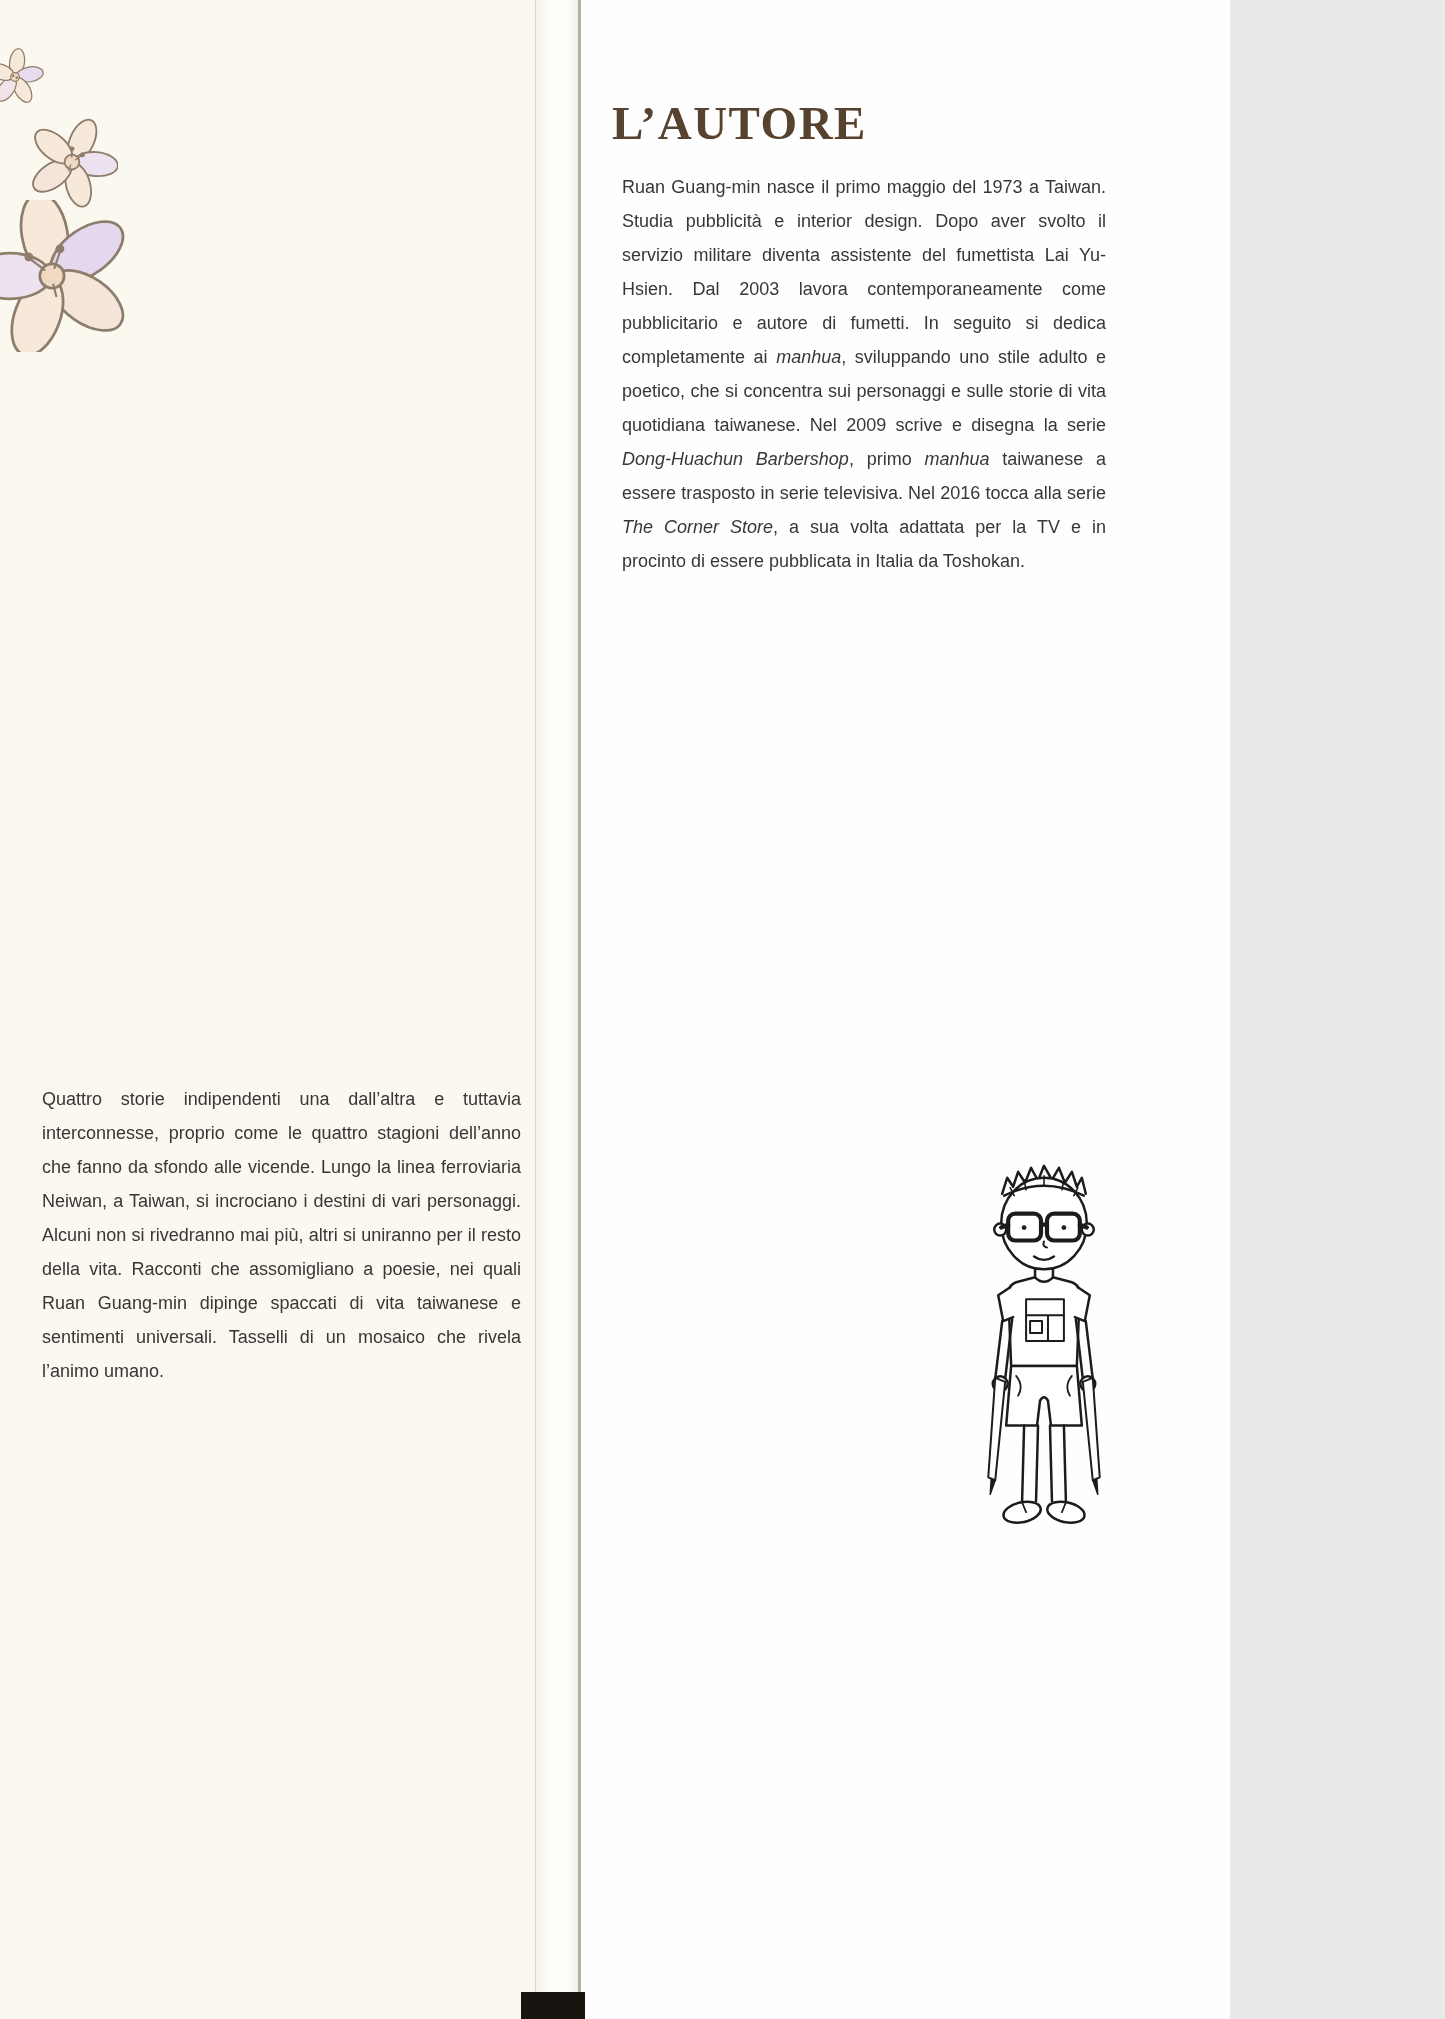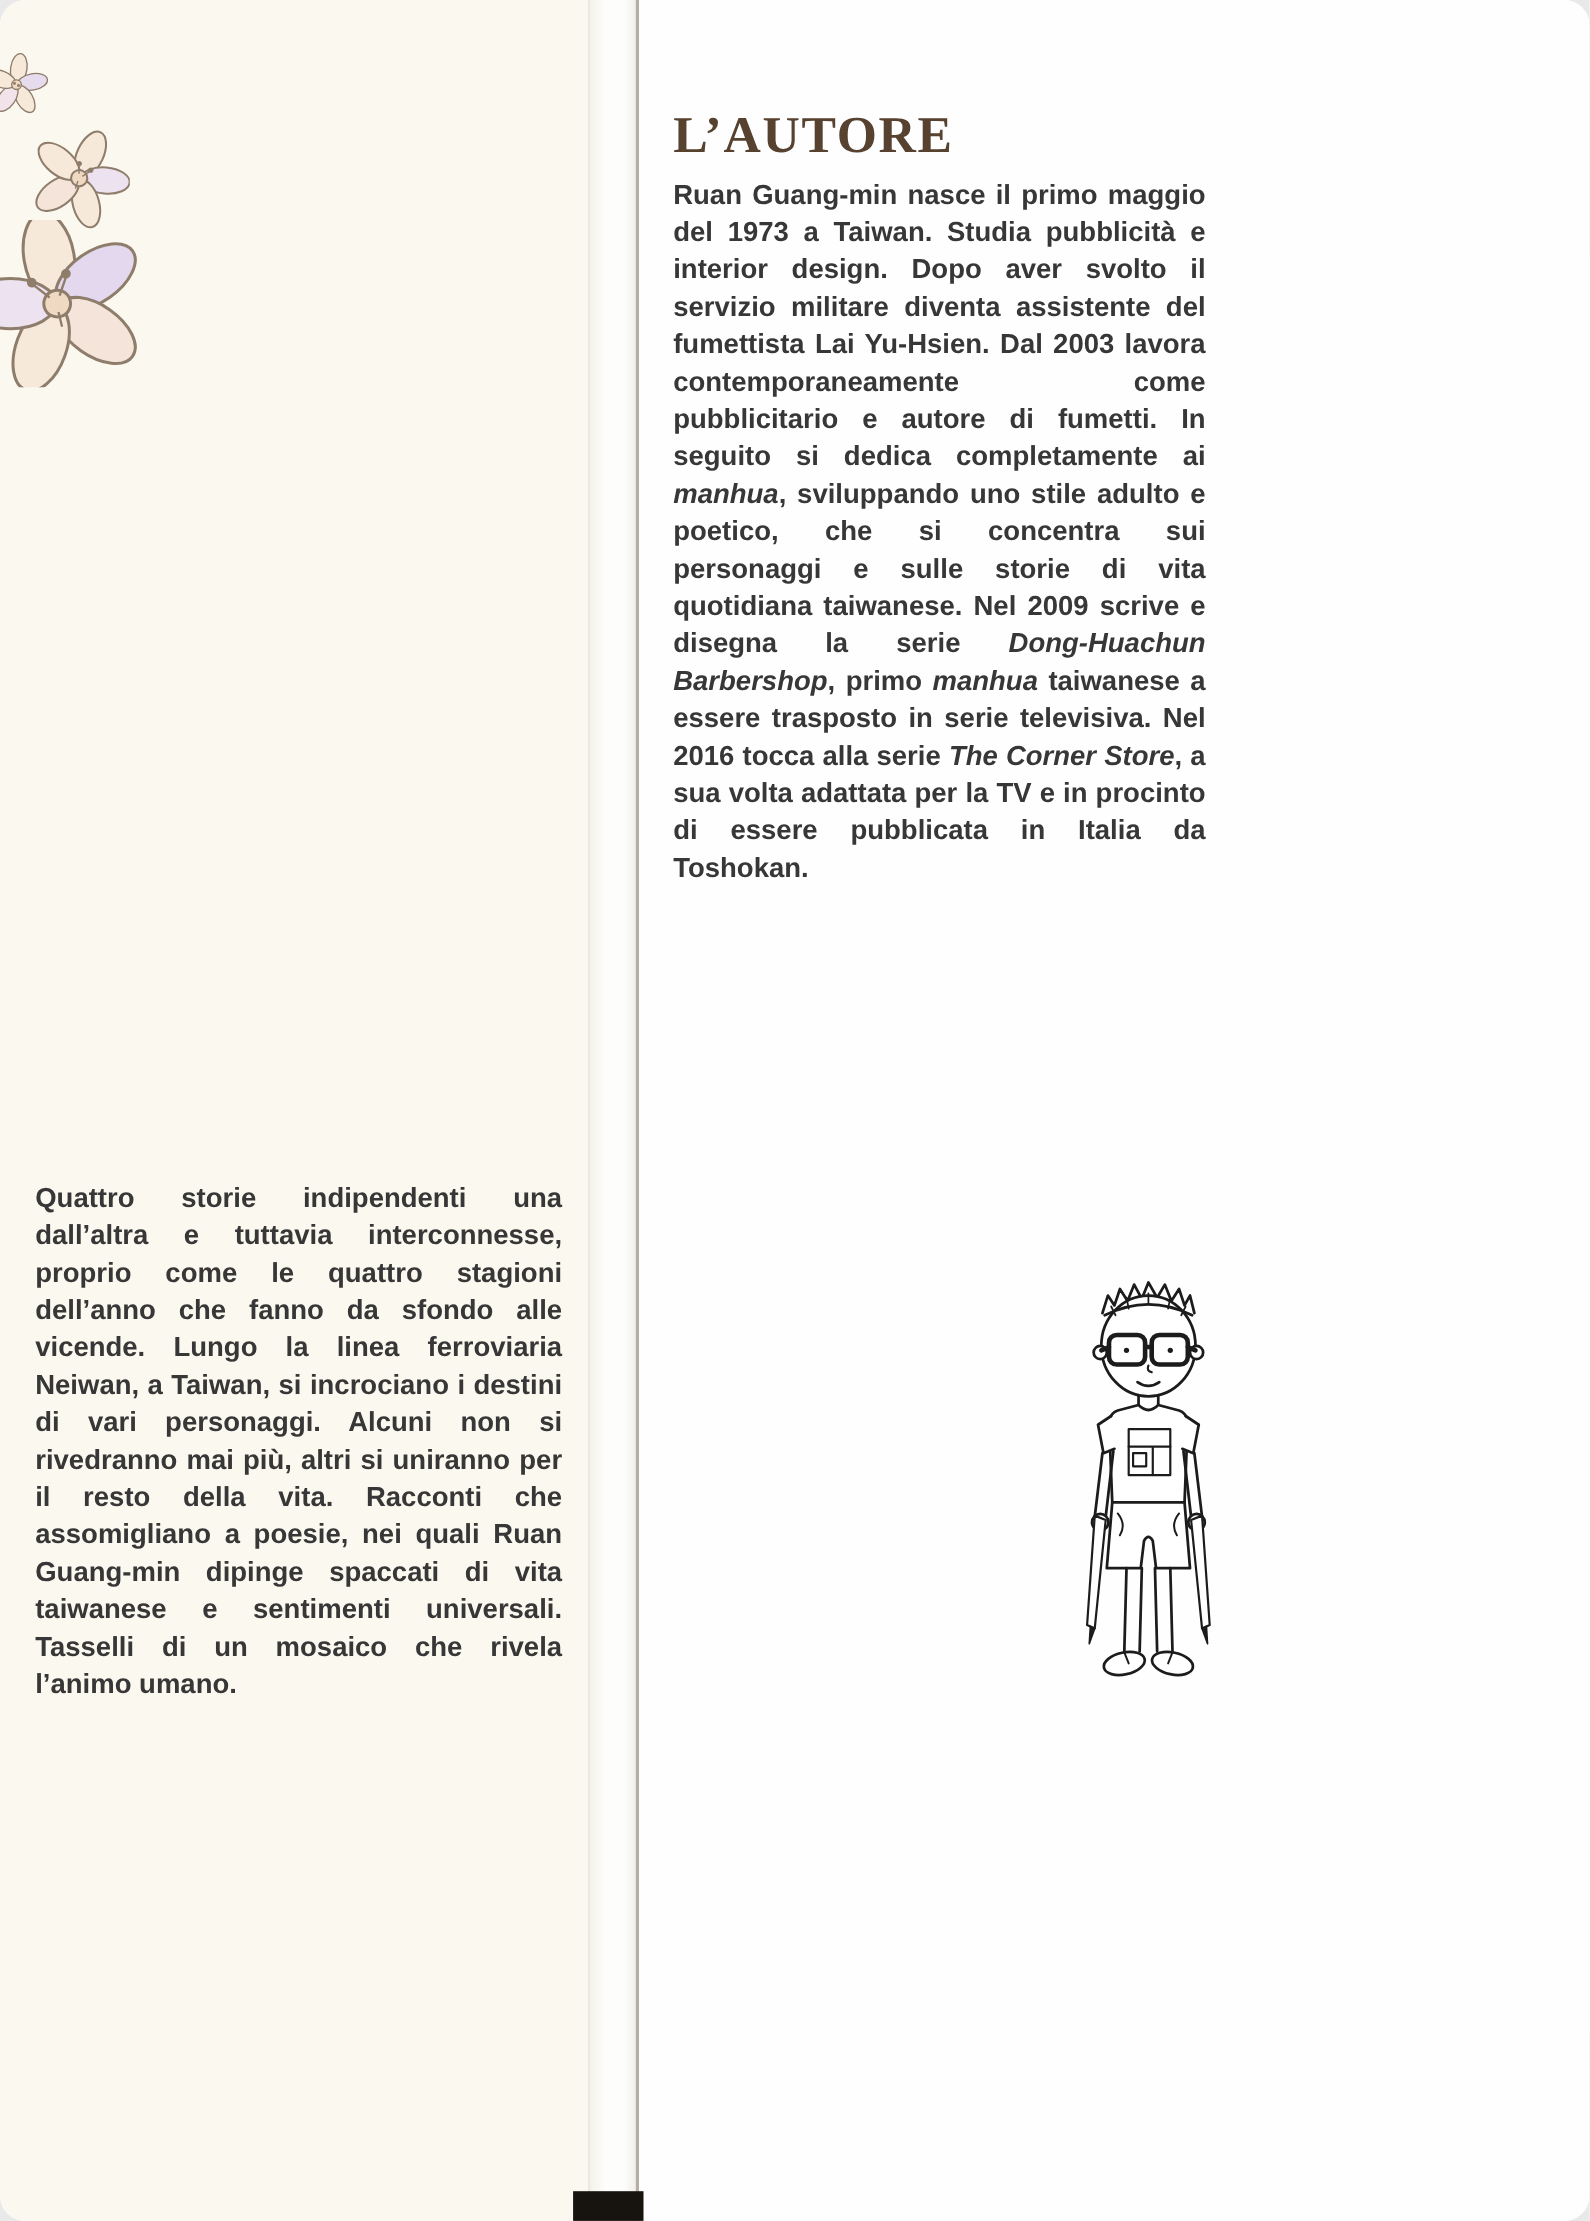--- a/index.html
+++ b/index.html
@@ -1,23 +1,22 @@
 <!DOCTYPE html>
 <html lang="it"><head>
 <meta charset="utf-8">
 <style>
   html, body { margin: 0; padding: 0; background: #e9e9e9; }
   .canvas {
     position: relative;
-    width: 1445px;
+    width: 1230px;
     height: 2019px;
     background: #ffffff;
     overflow: hidden;
     font-family: "Liberation Sans", "DejaVu Sans", sans-serif;
-    border-radius: 23px;
   }
   
   .left-flap {
     position: absolute; left: 0; top: 0;
     width: 535px; height: 100%;
     background: #fbf8ef;
   }
   
   .fold-line-1 {
     position: absolute; left: 535px; top: 0;
@@ -53,28 +52,27 @@
     line-height: 1.08;
     letter-spacing: 1.5px;
     color: #57412f;
     margin: 0;
   }
   .author-heading { left: 612px; top: 98px; }
   .story-heading  { left: 32px;  top: 954px; }
   
   .body-par {
     position: absolute;
-    font-size: 25px;
+    font-size: 18px;
     line-height: 34px;
     color: #373737;
     text-align: justify;
     hyphens: auto;
     -webkit-hyphens: auto;
-    margin: 0;
-    font-weight: bold;
+    margin: 10px;
   }
   .author-par { left: 612px; top: 160px; width: 484px; }
   .story-par  { left: 32px;  top: 1072px; width: 479px; }
   .body-par em { font-style: italic; }
   
   .flower-1 { position: absolute; left: -16px; top: 46px;  width: 62px;  height: 62px; }
   .flower-2 { position: absolute; left: 26px;  top: 116px; width: 92px;  height: 92px; }
   .flower-3 { position: absolute; left: -24px; top: 200px; width: 152px; height: 152px; }
   .mascot   { position: absolute; left: 960px; top: 1130px; width: 168px; height: 428px; }
 </style>

